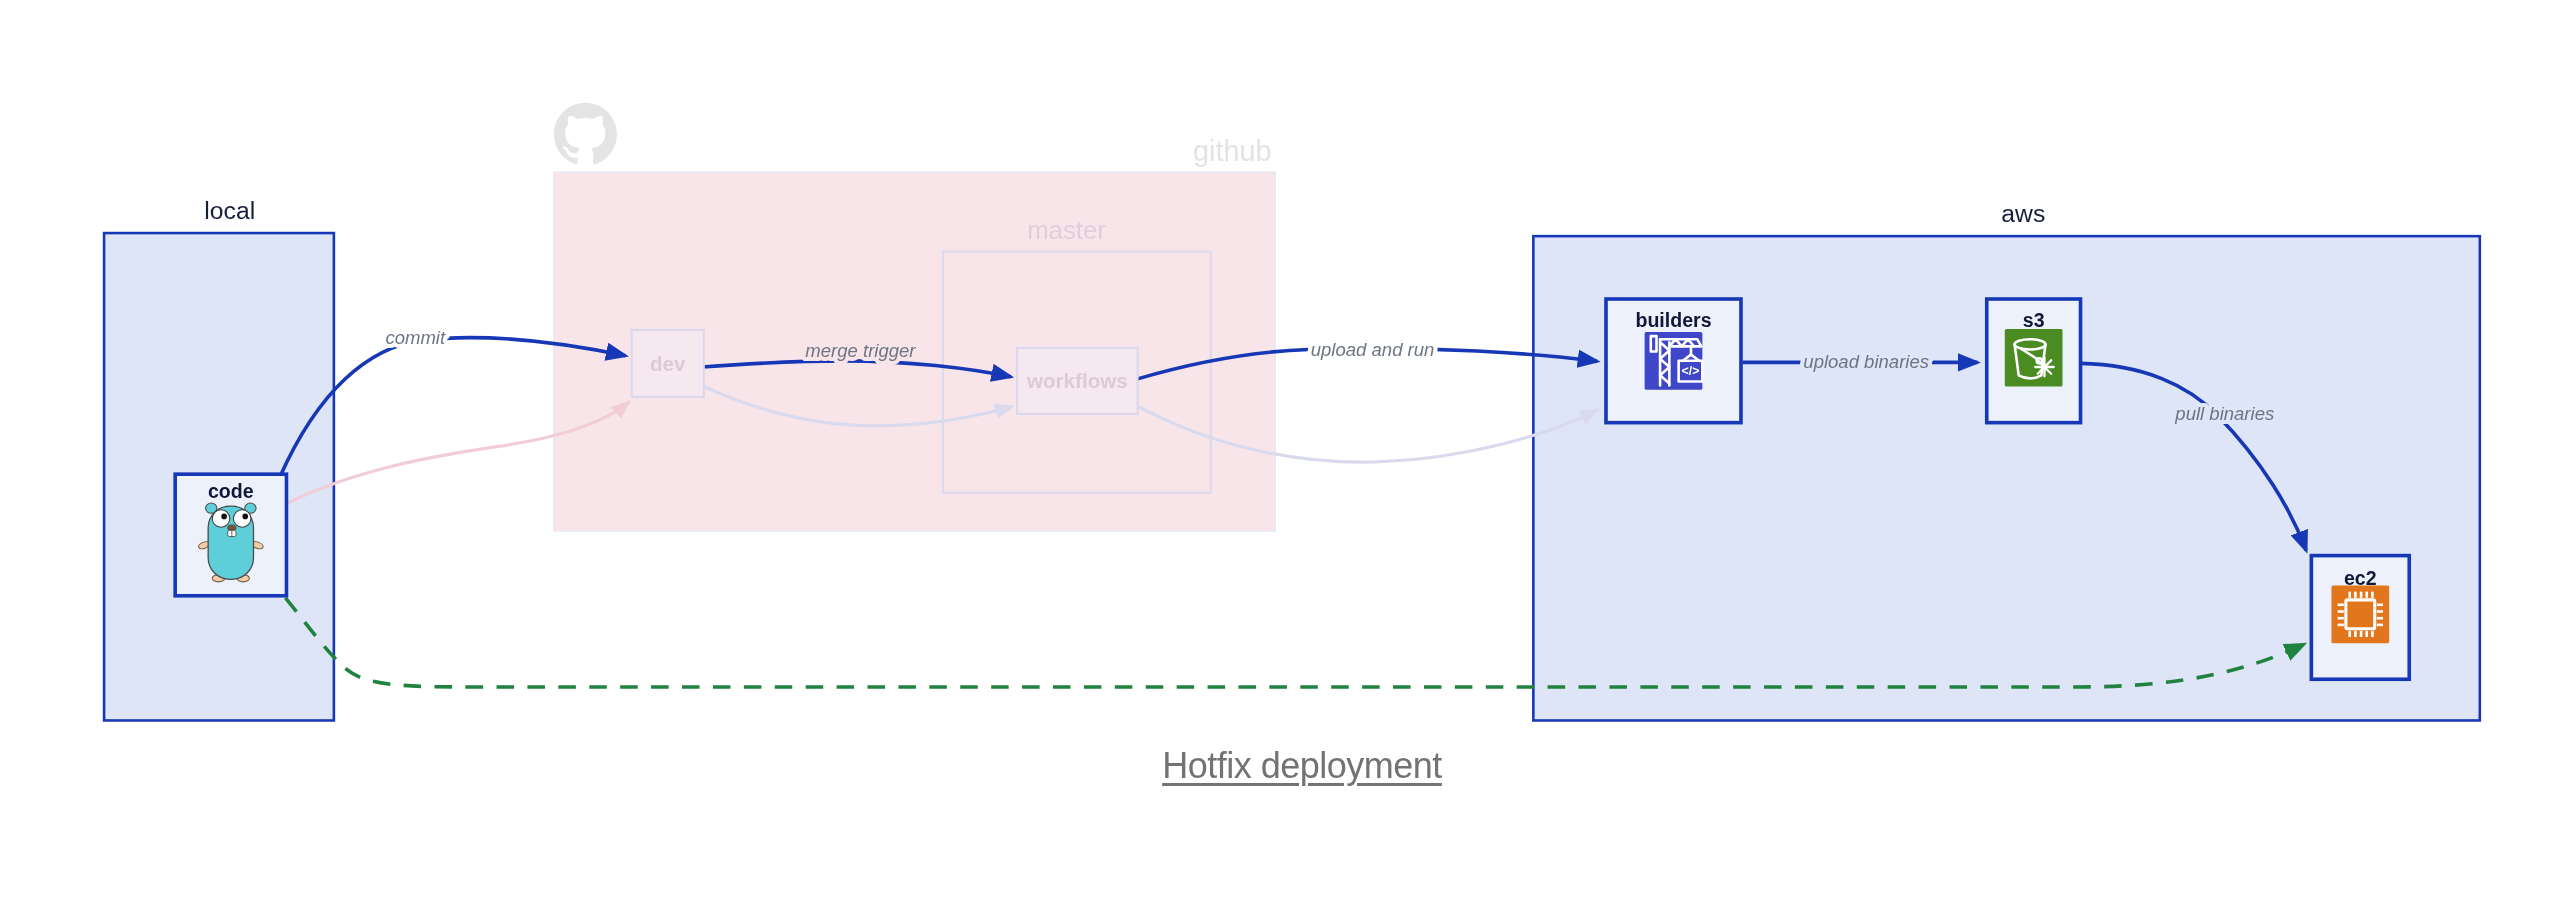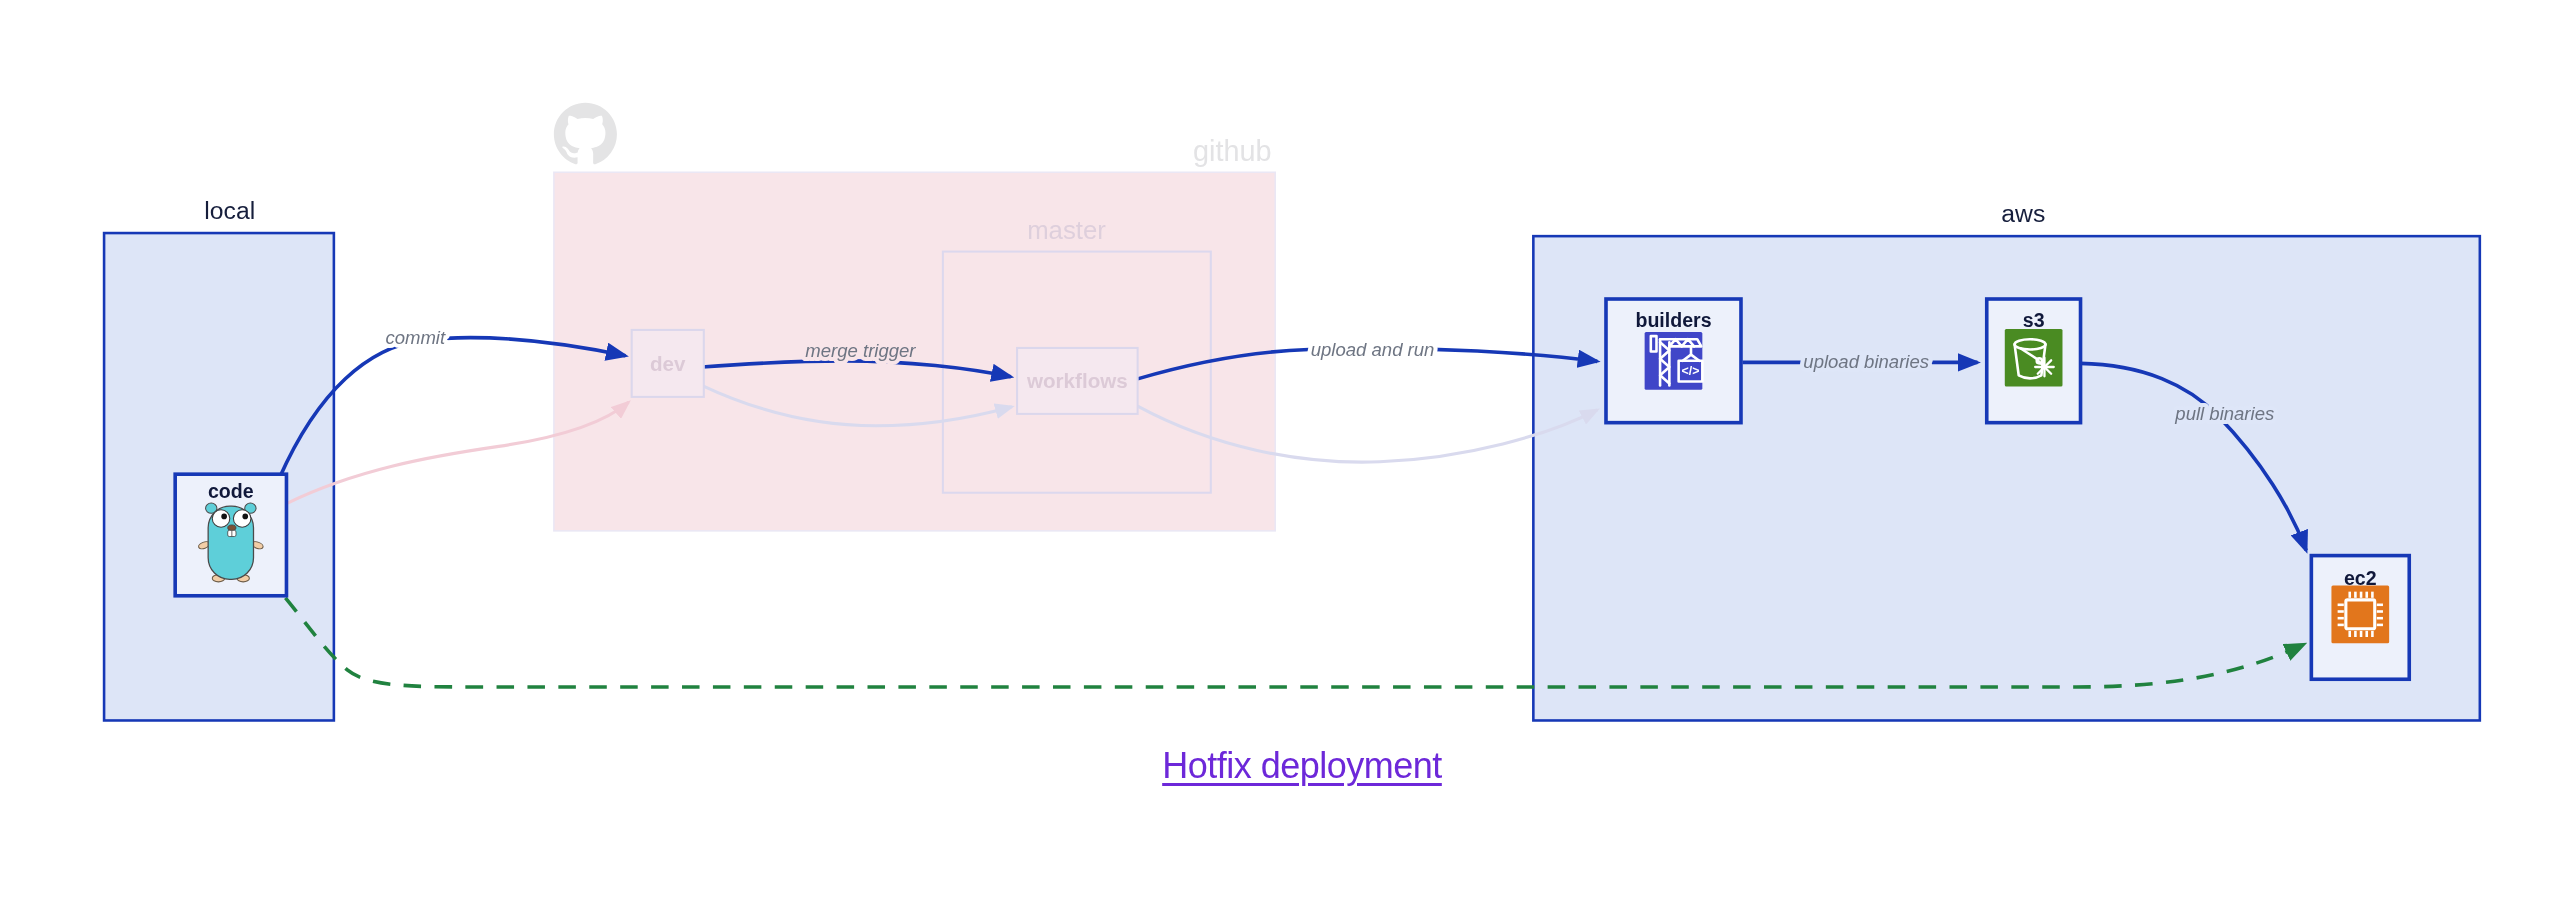--- a/index.html
+++ b/index.html
@@ -20,21 +20,21 @@
   .pink-box{fill:#f8e5e9;stroke:#eae7f5;stroke-width:3;}
   .master-box{fill:none;stroke:#dcd8ee;stroke-width:4;}
   .node-card{fill:#edf1fb;stroke:#1638b6;stroke-width:7;}
   .node-faded{fill:#f5e8ef;stroke:#dbd7ec;stroke-width:4;}
   .edge-blue{fill:none;stroke:#1638b6;stroke-width:7;}
   .edge-pink{fill:none;stroke:#f2ccd6;stroke-width:6;}
   .edge-lav{fill:none;stroke:#d9daee;stroke-width:6;}
   .edge-green{fill:none;stroke:#20823f;stroke-width:7;stroke-dasharray:34 26;}
   .icon-stroke{fill:none;stroke:#ffffff;stroke-width:5;stroke-linecap:round;stroke-linejoin:round;}
   #title-wrap{position:absolute;left:0;top:745px;width:100%;text-align:center;}
-  #title-wrap span{font-size:36px;font-weight:500;color:#6d28d9;letter-spacing:-0.5px;
+  #title-wrap span{font-size:36px;font-weight:500;color:#737373;letter-spacing:-0.5px;
        text-decoration:underline;text-decoration-thickness:3.1px;text-underline-offset:5.2px;}
 </style>
 </head>
 <body>
 
 <div id="canvas">
 
 <svg width="2604" height="902" viewBox="0 0 5054 1750">
   <defs>
     <marker id="mBlue" viewBox="0 0 10 8" refX="8.5" refY="4" markerWidth="6.4" markerHeight="5.1" orient="auto" markerUnits="strokeWidth">

